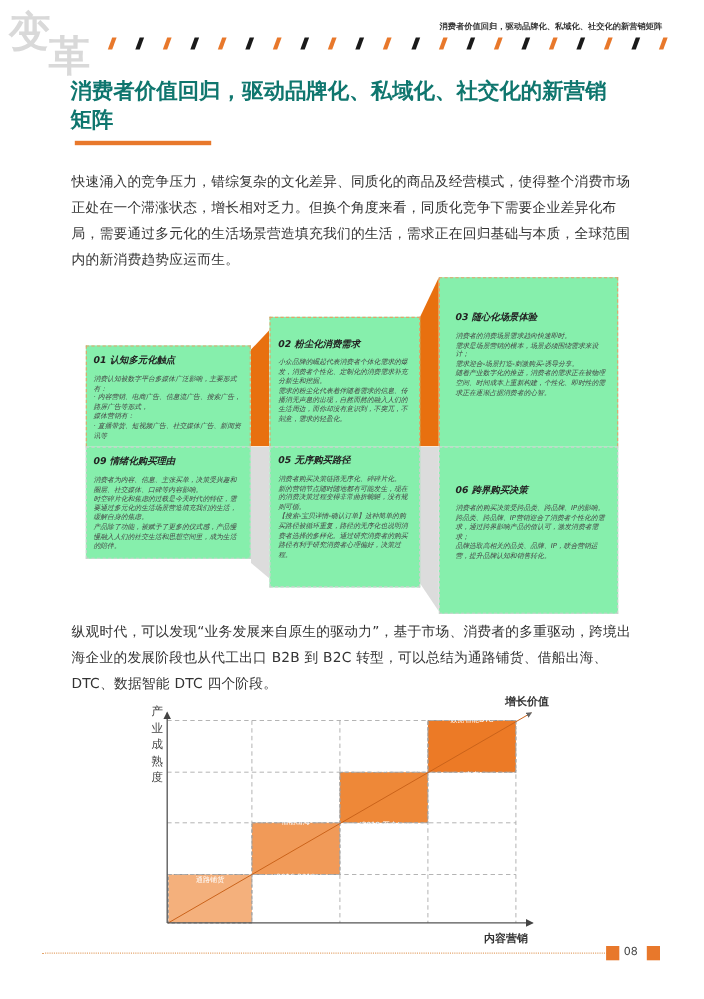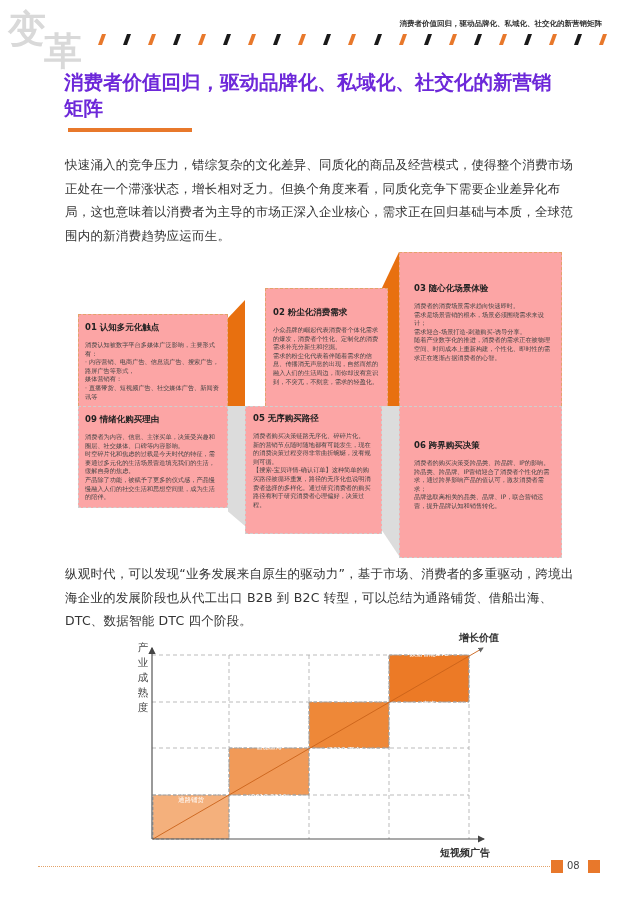--- a/index.html
+++ b/index.html
@@ -10,29 +10,29 @@
 
   
   .brand-mark { left: 8px; top: 10px; font-size: 38px; font-weight: bold; color: #d9d9d9; letter-spacing: -2px; line-height: 1; }
   .brand-mark .b2 { position: absolute; left: 36px; top: 22px; }
   .top-right-title { right: 38px; top: 19px; font-size: 7.5px; color: #333; font-weight: bold; padding-left: 16px; }
   .slash-row { left: 100px; top: 34px; width: 505px; height: 14px; display: flex; justify-content: space-between; }
   .slash { width: 4px; height: 11px; transform: skewX(-20deg); }
   .slash.o { background: #e8782b; }
   .slash.k { background: #1a1a1a; }
 
-  .page-title { left: 64px; top: 70px; width: 520px; font-size: 19.5px; font-weight: bold; color: #6d28d9; line-height: 26px; }
+  .page-title { left: 64px; top: 70px; width: 520px; font-size: 19.5px; font-weight: bold; color: #0f766e; line-height: 26px; }
   .title-bar { left: 68px; top: 128px; width: 124px; height: 4px; background: #e8782b; }
 
   .para { left: 65px; width: 515px; font-size: 12.5px; line-height: 23.5px; color: #333; letter-spacing: 0.2px; }
   .para1 { top: 153px; }
   .para2 { top: 562px; }
 
   
-  .card { position: absolute; background: #fca5a5; border: 1px dashed #e3a36a; }
+  .card { position: absolute; background: #86efac; border: 1px dashed #e3a36a; font-style: italic; }
   .card.gray { border-color: #cfcfcf; }
   .card-title { font-size: 8.5px; font-weight: bold; color: #222; margin-bottom: 7px; }
   .card-body { font-size: 6.2px; line-height: 8.6px; color: #444; white-space: pre-line; }
 
   .side-orange { background: #e8700f; position: absolute; }
   .side-gray { background: #dcdcdc; position: absolute; }
 
   
   .chart { position: absolute; left: 0; top: 0; width: 640px; height: 908px; pointer-events: none; }
   .chart-label { position: absolute; font-size: 10px; color: #333; font-weight: bold; }
@@ -75,21 +75,21 @@
     <span class="slash k"></span>
     <span class="slash o"></span>
   </div>
 
 <div class="abs page-title">
   <div>消费者价值回归，驱动品牌化、私域化、社交化的新营销</div>
   <div>矩阵</div>
 </div>
 <div class="abs title-bar"></div>
 
-<div class="abs para para1">快速涌入的竞争压力，错综复杂的文化差异、同质化的商品及经营模式，使得整个消费市场正处在一个滞涨状态，增长相对乏力。但换个角度来看，同质化竞争下需要企业差异化布局，这也意味着以消费者为主导的市场正深入企业核心，需求正在回归基础与本质，全球范围内的新消费趋势应运而生。</div>
+<div class="abs para para1">快速涌入的竞争压力，错综复杂的文化差异、同质化的商品及经营模式，使得整个消费市场正处在一个滞涨状态，增长相对乏力。但换个角度来看，同质化竞争下需要企业差异化布局，需要通过多元化的生活场景营造填充我们的生活，需求正在回归基础与本质，全球范围内的新消费趋势应运而生。</div>
 
 <div>
 
   <div class="side-orange" style="left:228px; top:300px; width:17px; height:106px; clip-path: polygon(0 18px, 100% 0, 100% 100%, 0 100%);"></div>
   <div class="side-gray" style="left:228px; top:406px; width:17px; height:120px; clip-path: polygon(0 0, 100% 0, 100% 100%, 0 88%);"></div>
   <div class="side-orange" style="left:381px; top:252px; width:18px; height:154px; clip-path: polygon(0 38px, 100% 0, 100% 100%, 0 100%);"></div>
   <div class="side-gray" style="left:381px; top:406px; width:18px; height:150px; clip-path: polygon(0 0, 100% 0, 100% 100%, 0 82%);"></div>
 
   <div class="card" style="left:78px; top:314px; width:150px; height:92px; padding:7px 6px 4px 6px; border-bottom:none;">
     <div class="card-title">01 认知多元化触点</div>
@@ -98,21 +98,21 @@
 媒体营销有：
 · 直播带货、短视频广告、社交媒体广告、新闻资讯等</div>
   </div>
   <div class="card gray" style="left:78px; top:406px; width:150px; height:102px; padding:7px 6px 4px 6px;">
     <div class="card-title">09 情绪化购买理由</div>
     <div class="card-body">消费者为内容、信息、主张买单，决策受兴趣和圈层、社交媒体、口碑等内容影响。
 时空碎片化和焦虑的过载是今天时代的特征，需要通过多元化的生活场景营造填充我们的生活，缓解自身的焦虑。
 产品除了功能，被赋予了更多的仪式感，产品慢慢融入人们的社交生活和思想空间里，成为生活的陪伴。</div>
   </div>
 
-  <div class="card" style="left:245px; top:288px; width:123px; height:118px; padding:18px 6px 4px 7px; border-bottom:none;margin-left:20px;">
+  <div class="card" style="left:245px; top:288px; width:137px; height:118px; padding:18px 6px 4px 7px; border-bottom:none;">
     <div class="card-title">02 粉尘化消费需求</div>
     <div class="card-body">小众品牌的崛起代表消费者个体化需求的爆发，消费者个性化、定制化的消费需求补充分新生和挖掘。
 需求的粉尘化代表着伴随着需求的信息、传播消无声息的出现，自然而然的融入人们的生活周边，而你却没有意识到，不突兀，不刻意，需求的轻盈化。</div>
   </div>
   <div class="card gray" style="left:245px; top:406px; width:137px; height:128px; padding:6px 6px 4px 7px;">
     <div class="card-title">05 无序购买路径</div>
     <div class="card-body">消费者购买决策链路无序化、碎碎片化。
 新的营销节点随时随地都有可能发生，现在的消费决策过程变得非常曲折蜿蜒，没有规则可循。
 【搜索-宝贝详情-确认订单】这种简单的购买路径被循环重复，路径的无序化也说明消费者选择的多样化。通过研究消费者的购买路径有利于研究消费者心理偏好，决策过程。</div>
   </div>
@@ -161,21 +161,21 @@
       <line x1="469" y1="655" x2="469" y2="839"></line>
     </g>
 
     <line x1="153" y1="839" x2="483" y2="648" stroke="#c9621a" stroke-width="0.9" marker-end="url(#arr2)"></line>
 
     <line x1="152" y1="839" x2="152" y2="648" stroke="#555" stroke-width="1.2" marker-end="url(#arr)"></line>
     <line x1="152" y1="839" x2="484" y2="839" stroke="#555" stroke-width="1.2" marker-end="url(#arr)"></line>
   </svg>
 
   <div class="abs y-label">产业成熟度</div>
-  <div class="chart-label" style="left:440px; top:846px;">短视频广告</div>
+  <div class="chart-label" style="left:440px; top:846px;">内容营销</div>
   <div class="chart-label" style="left:459px; top:631px;">增长价值</div>
 
   <div class="stage-box" style="left:153px; top:795px; width:76px; height:60px;">
     <span>通路铺货</span>
     <span>（2009年之前）</span>
   </div>
   <div class="stage-box" style="left:229px; top:748px; width:80px; height:47px;align-items:center;">
     <span>借船出海</span>
     <span>（2016-2019）</span>
   </div>

